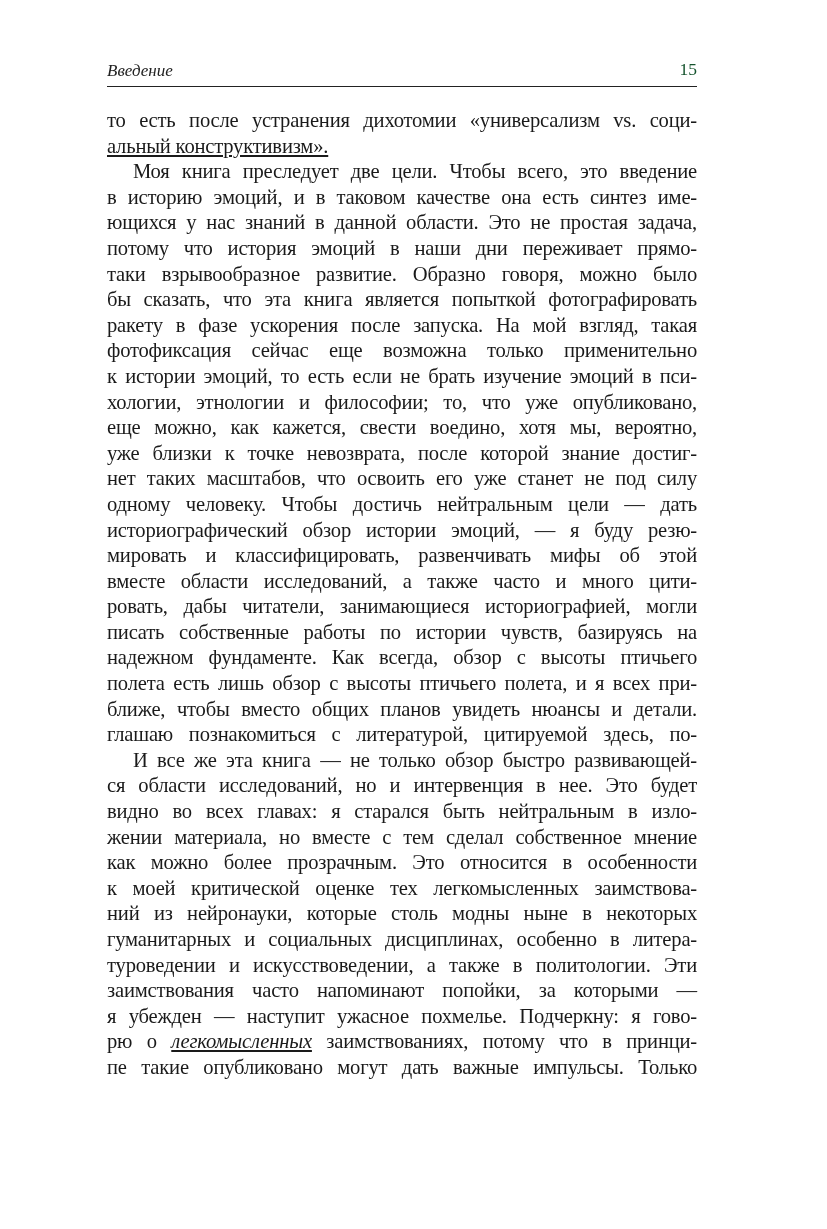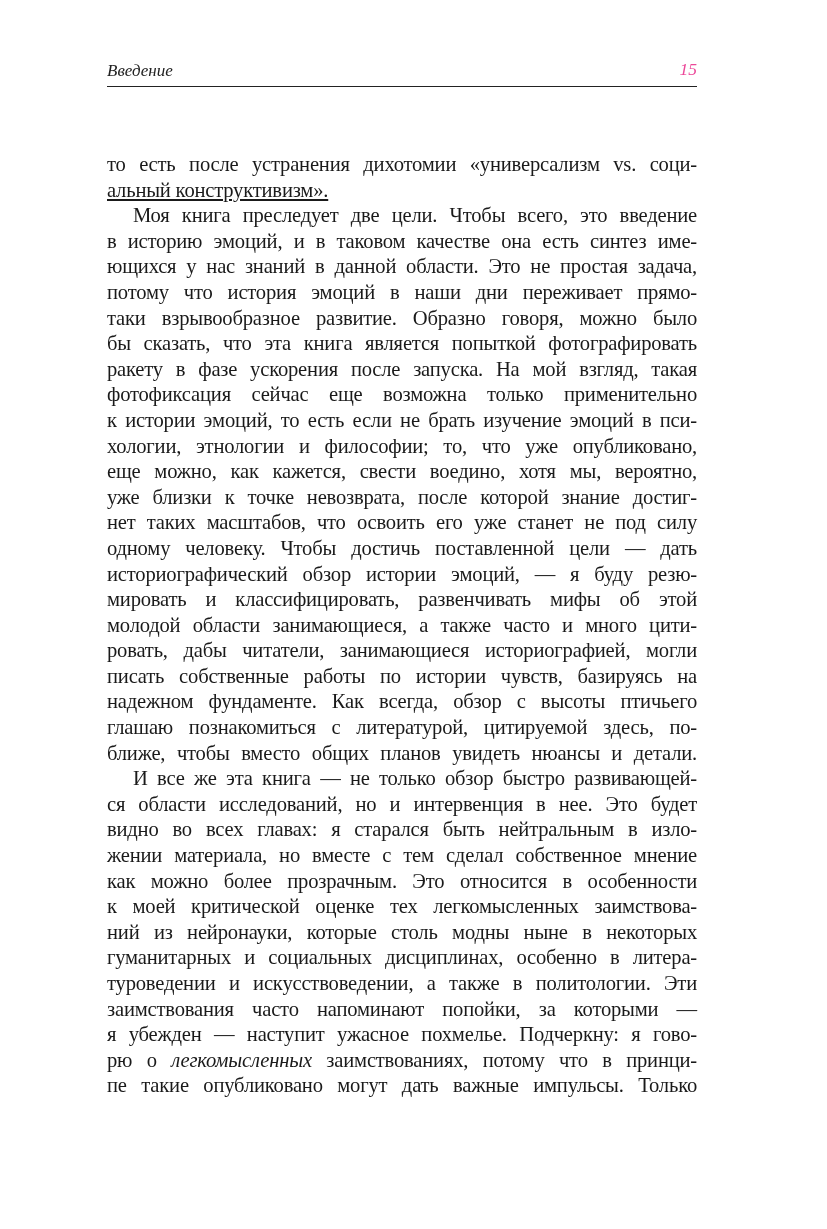--- a/index.html
+++ b/index.html
@@ -11,34 +11,34 @@
   }
   .running-head {
     position: absolute; left: 0; top: 58px; width: 590px; height: 28px;
     border-bottom: 1.3px solid #222;
   }
   .running-title {
     position: absolute; left: 0; right: 0; top: 3px; text-align: left;
     font-style: italic; font-size: 17px; color: #222;
   }
   .page-number {
-    position: absolute; right: 0; top: 1px; font-size: 17.5px; color: #ec4899; font-style: italic;
+    position: absolute; right: 0; top: 1px; font-size: 17.5px; color: #14532d;
   }
   .body-text {
-    position: absolute; left: 0; top: 108px; width: 590px; margin-top: 44px;
+    position: absolute; left: 0; top: 108px; width: 590px;
   }
   .line {
     display: block; height: 25.6px; line-height: 25.6px;
     font-size: 20.6px; white-space: nowrap;
     text-align: justify; text-align-last: justify;
     letter-spacing: -0.2px;
   }
   .line.indent { padding-left: 26px; }
   .line.last { text-align-last: left; text-decoration: underline; }
-  .it { font-style: italic; }
+  .it { font-style: italic; text-decoration: underline; }
 </style>
 </head>
 <body>
 
 <div class="page">
   <div class="running-head">
     <span class="running-title">Введение</span>
     <span class="page-number">15</span>
   </div>
   <div class="body-text" id="body-text">
@@ -50,29 +50,30 @@
       <span class="line">потому что история эмоций в наши дни переживает прямо-</span>
       <span class="line">таки взрывообразное развитие. Образно говоря, можно было</span>
       <span class="line">бы сказать, что эта книга является попыткой фотографировать</span>
       <span class="line">ракету в фазе ускорения после запуска. На мой взгляд, такая</span>
       <span class="line">фотофиксация сейчас еще возможна только применительно</span>
       <span class="line">к истории эмоций, то есть если не брать изучение эмоций в пси-</span>
       <span class="line">хологии, этнологии и философии; то, что уже опубликовано,</span>
       <span class="line">еще можно, как кажется, свести воедино, хотя мы, вероятно,</span>
       <span class="line">уже близки к точке невозврата, после которой знание достиг-</span>
       <span class="line">нет таких масштабов, что освоить его уже станет не под силу</span>
-      <span class="line">одному человеку. Чтобы достичь поставленной цели — дать</span>
+      <span class="line">одному человеку. Чтобы достичь нейтральным цели — дать</span>
       <span class="line">историографический обзор истории эмоций, — я буду резю-</span>
       <span class="line">мировать и классифицировать, развенчивать мифы об этой</span>
-      <span class="line">молодой области занимающиеся, а также часто и много цити-</span>
+      <span class="line">вместе области исследований, а также часто и много цити-</span>
       <span class="line">ровать, дабы читатели, занимающиеся историографией, могли</span>
       <span class="line">писать собственные работы по истории чувств, базируясь на</span>
       <span class="line">надежном фундаменте. Как всегда, обзор с высоты птичьего</span>
+      <span class="line">полета есть лишь обзор с высоты птичьего полета, и я всех при-</span>
+      <span class="line">ближе, чтобы вместо общих планов увидеть нюансы и детали.</span>
       <span class="line">глашаю познакомиться с литературой, цитируемой здесь, по-</span>
-      <span class="line">ближе, чтобы вместо общих планов увидеть нюансы и детали.</span>
       <span class="line indent">И все же эта книга — не только обзор быстро развивающей-</span>
       <span class="line">ся области исследований, но и интервенция в нее. Это будет</span>
       <span class="line">видно во всех главах: я старался быть нейтральным в изло-</span>
       <span class="line">жении материала, но вместе с тем сделал собственное мнение</span>
       <span class="line">как можно более прозрачным. Это относится в особенности</span>
       <span class="line">к моей критической оценке тех легкомысленных заимствова-</span>
       <span class="line">ний из нейронауки, которые столь модны ныне в некоторых</span>
       <span class="line">гуманитарных и социальных дисциплинах, особенно в литера-</span>
       <span class="line">туроведении и искусствоведении, а также в политологии. Эти</span>
       <span class="line">заимствования часто напоминают попойки, за которыми —</span>

